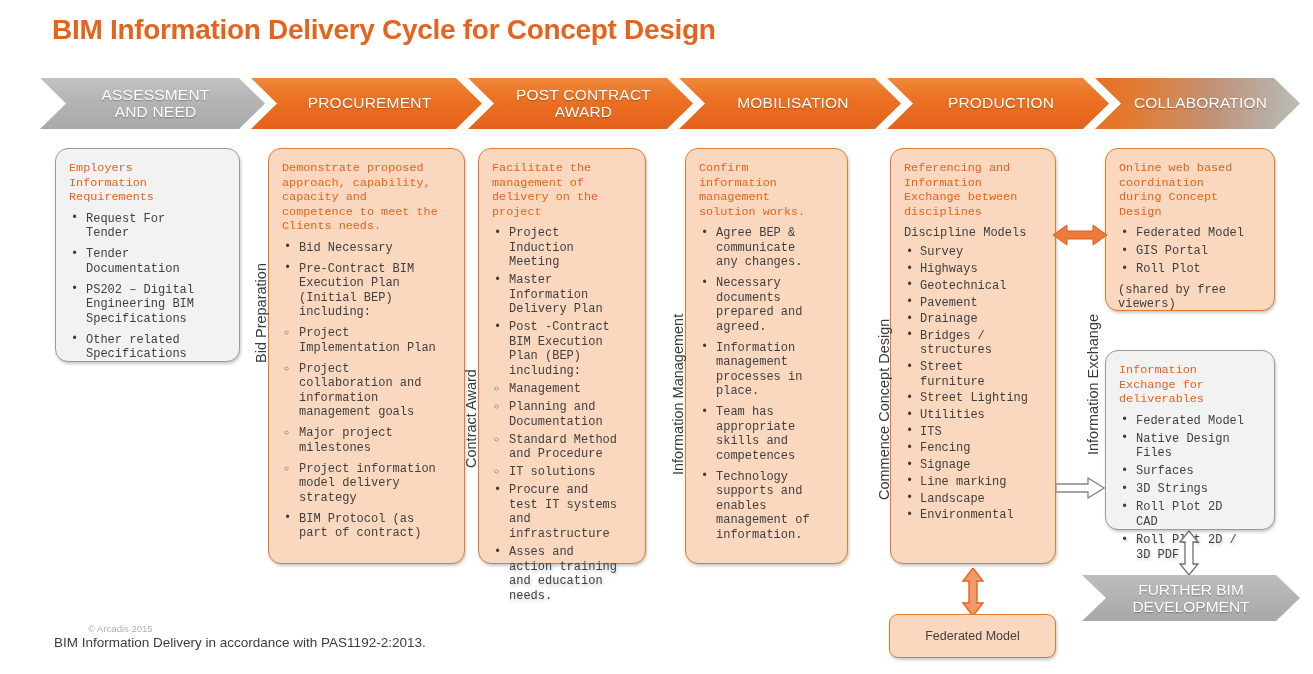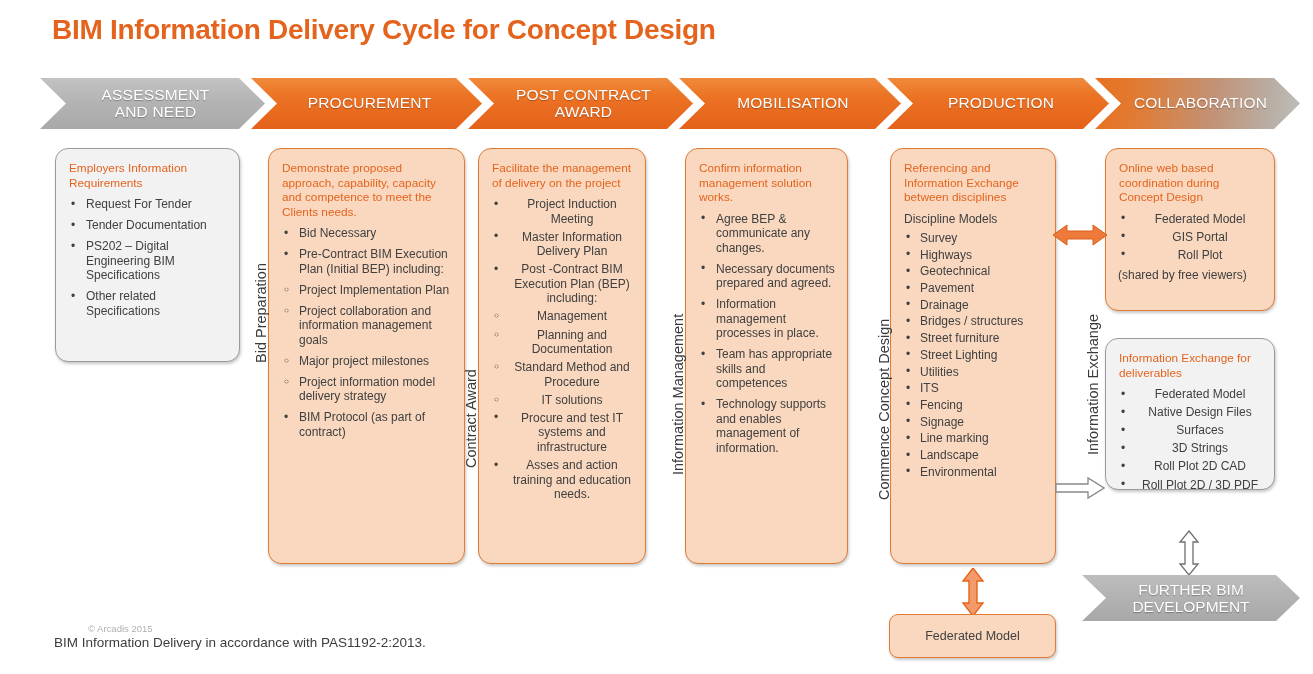--- a/index.html
+++ b/index.html
@@ -55,22 +55,23 @@
     background: linear-gradient(180deg, #F08A3C 0%, #EC7324 35%, #E4611A 100%);
   }
   .chev.fade {
     background: linear-gradient(95deg, #E8701F 0%, #E07C35 22%, #C29277 58%, #B9ADA2 84%, #BDBDBA 100%);
   }
 
   
   .card {
     position: absolute;
     border-radius: 13px;
-    padding: 12px 10px 10px 11px;
+    padding: 12px 24px 10px 11px;
     filter: drop-shadow(1.5px 2px 1.5px rgba(0,0,0,0.22));
+    font-family: Liberation Mono, monospace;
   }
   .card.peach {
     background: #F9D8BF;
     border: 1.2px solid #E07B33;
   }
   .card.grey {
     background: #F2F2F2;
     border: 1.2px solid #9a9a9a;
   }
   .card-head {
@@ -108,21 +109,21 @@
     position: absolute;
     left: 4px; top: -0.5px;
     font-size: 12px;
   }
   ul.blist li.sub::before {
     content: "\25CB";
     font-size: 8.2px;
     left: 4px; top: 2px;
   }
   ul.blist.tight li { margin-bottom: 2.2px; padding-left: 18px; }
-  ul.blist.tight2 li { margin-bottom: 3.6px; text-align: center; }
+  ul.blist.tight2 li { margin-bottom: 3.6px; }
 
   
   .vlabel {
     position: absolute;
     color: #3a3a3a;
     font-size: 14.5px;
     white-space: nowrap;
     transform-origin: 0 0;
     transform: rotate(-90deg);
   }
@@ -282,21 +283,21 @@
 <div class="card peach" style="left:1105px; top:148px; width:170px; height:163px;">
   <div class="card-head">Online web based coordination during Concept Design</div>
   <ul class="blist tight2">
     <li>Federated Model</li>
     <li>GIS Portal</li>
     <li>Roll Plot</li>
   </ul>
   <div class="card-note">(shared by free viewers)</div>
 </div>
 
-<div class="card grey" style="left:1105px; top:338px; width:170px; height:152px;">
+<div class="card grey" style="left:1105px; top:350px; width:170px; height:180px;">
   <div class="card-head">Information Exchange for deliverables</div>
   <ul class="blist tight2">
     <li>Federated Model</li>
     <li>Native Design Files</li>
     <li>Surfaces</li>
     <li>3D Strings</li>
     <li>Roll Plot 2D CAD</li>
     <li>Roll Plot 2D / 3D PDF</li>
   </ul>
 </div>

